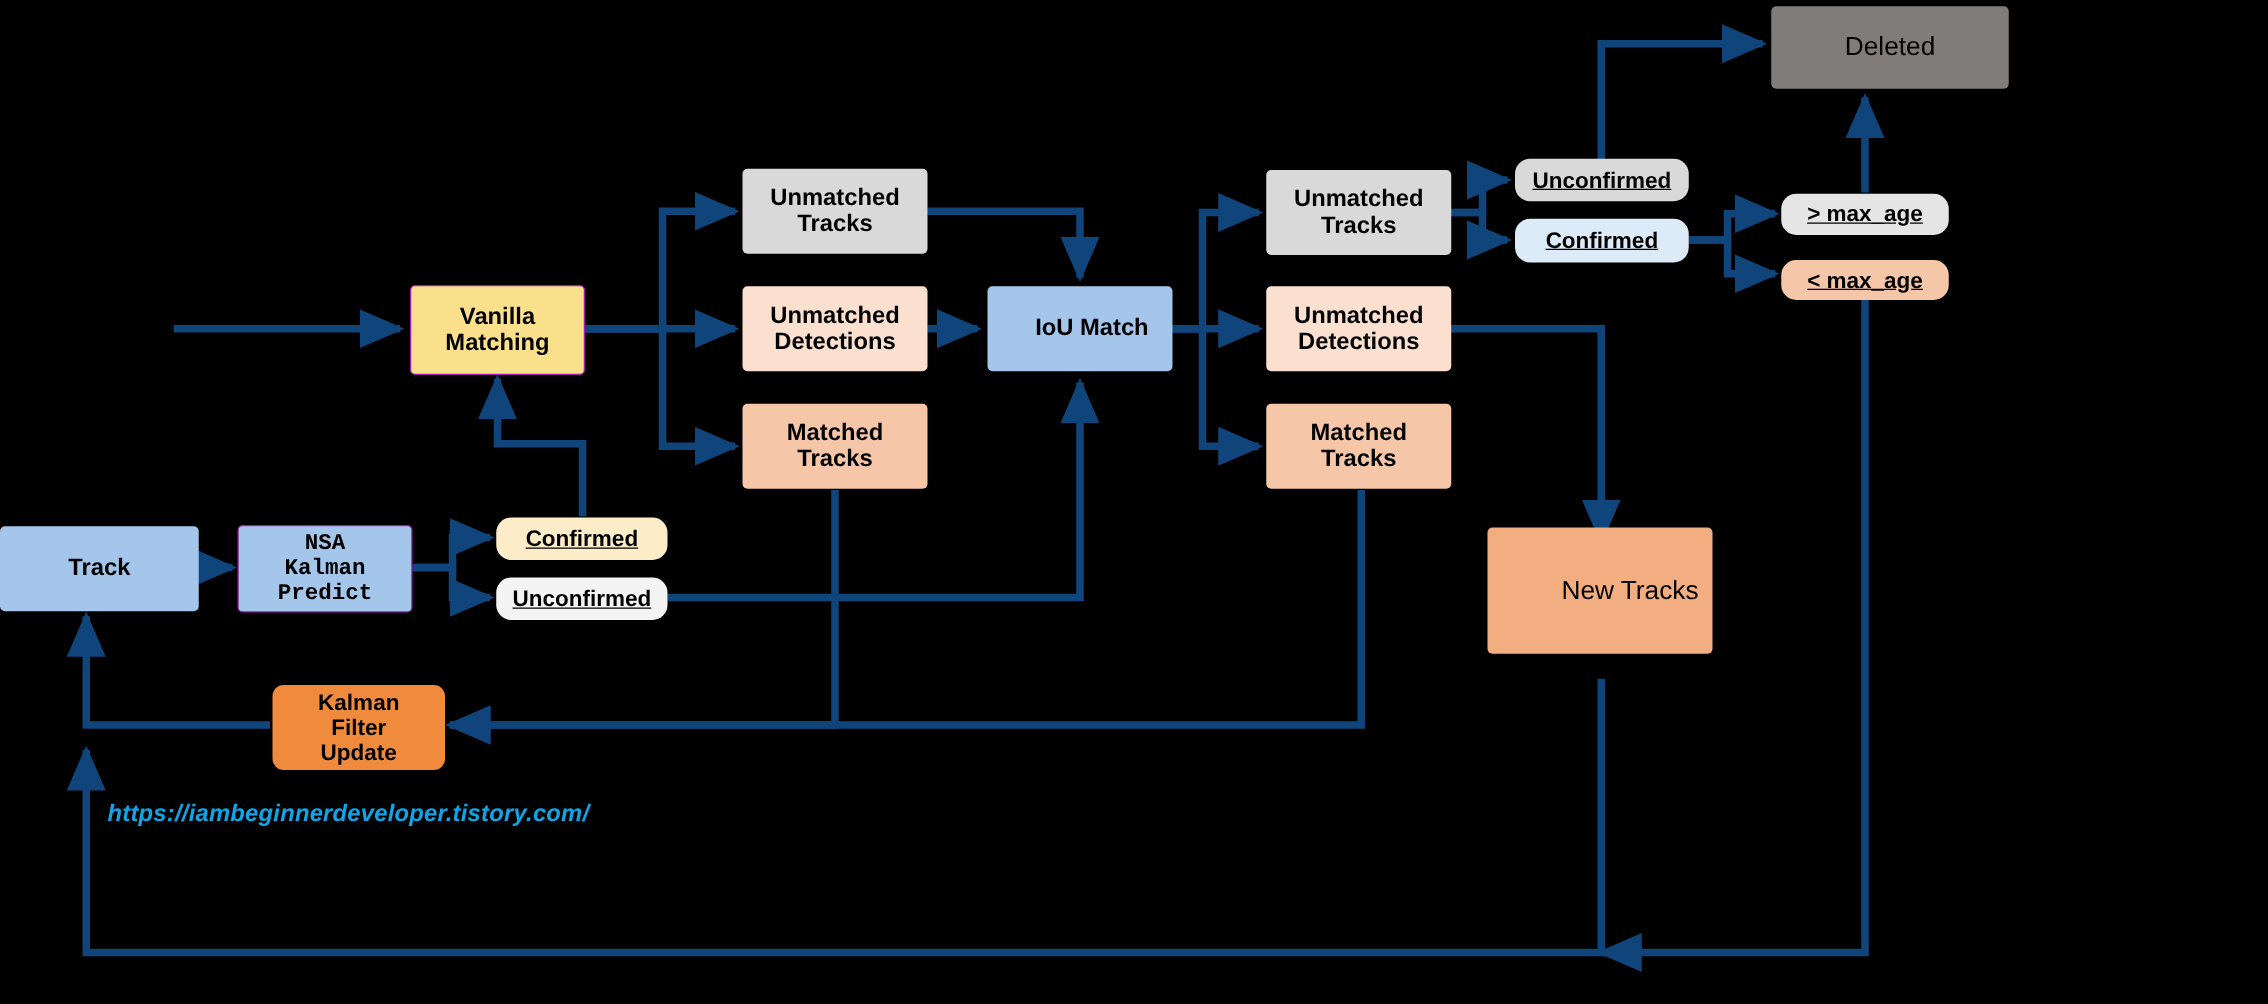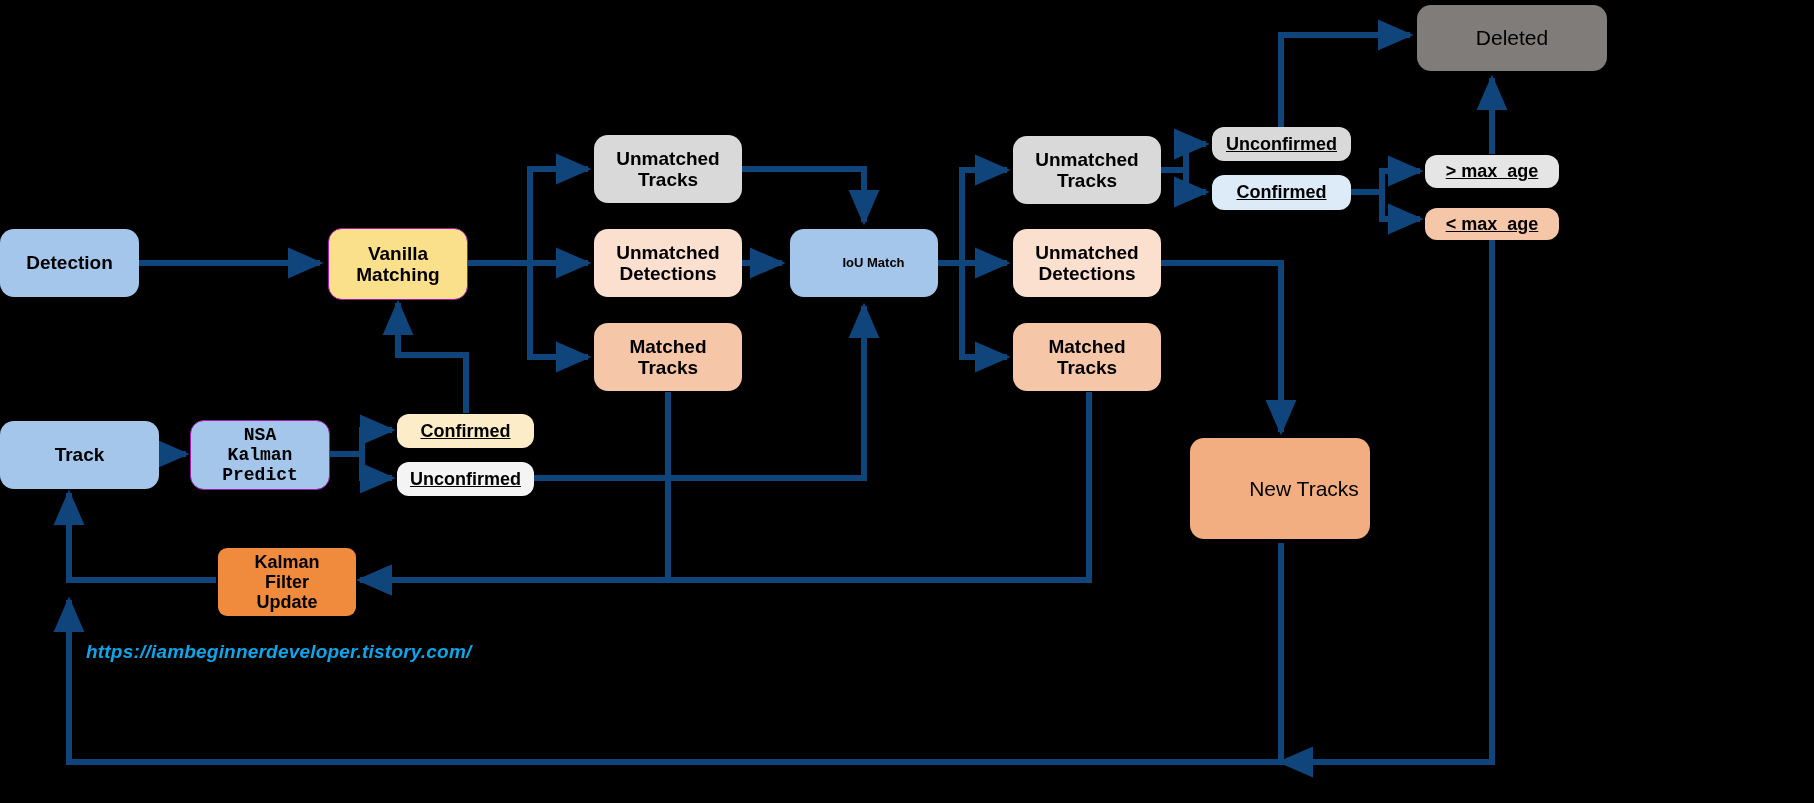--- a/index.html
+++ b/index.html
@@ -20,21 +20,21 @@
     box-sizing: border-box;
     display: flex;
     align-items: center;
     justify-content: center;
     text-align: center;
     color: #000000;
     font-weight: bold;
     line-height: 1.12;
     white-space: pre-line;
   }
-  .rounded   { border-radius: 14px; }
+  .rounded   { border-radius: 4px; }
   .rounded-s { border-radius: 9px; }
   .sq        { border-radius: 12px; text-decoration: underline; }
   .hl        { border: 1px solid #a21caf; }
   svg.wires {
     position: absolute;
     left: 0; top: 0;
     width: 1814px;
     height: 803px;
     pointer-events: none;
   }
@@ -100,56 +100,55 @@
 
       <path d="M139,454 L186,454"></path>
 
       <path d="M330,454 L362,454 L362,430 L392,430"></path>
       <path d="M330,454 L362,454 L362,478 L392,478"></path>
 
       <path d="M466,413 L466,355 L398,355 L398,303"></path>
     </g>
   </svg>
 
-  <div class="node rounded" style="left:0px;  top:229px; width:139px; height:68px; background:#a3c6ea; font-size:19px;">Detection</div>
 
   <div class="node rounded hl" style="left:328px; top:228px; width:140px; height:72px; background:#fbe08c; font-size:19px;">Vanilla
 Matching</div>
 
   <div class="node rounded" style="left:594px; top:135px; width:148px; height:68px; background:#d9d9d9; font-size:19px;">Unmatched
 Tracks</div>
 
   <div class="node rounded" style="left:594px; top:229px; width:148px; height:68px; background:#fbe0d0; font-size:19px;">Unmatched
 Detections</div>
 
   <div class="node rounded" style="left:594px; top:323px; width:148px; height:68px; background:#f6c6a8; font-size:19px;">Matched
 Tracks</div>
 
-  <div class="node rounded" style="left:790px; top:229px; width:148px; height:68px; background:#a3c6ea; font-size:13px;padding-left:19px;">IoU Match</div>
+  <div class="node rounded" style="left:790px; top:229px; width:148px; height:68px; background:#a3c6ea; font-size:19px;padding-left:19px;">IoU Match</div>
 
   <div class="node rounded" style="left:1013px; top:136px; width:148px; height:68px; background:#d9d9d9; font-size:19px;">Unmatched
 Tracks</div>
 
   <div class="node rounded" style="left:1013px; top:229px; width:148px; height:68px; background:#fbe0d0; font-size:19px;">Unmatched
 Detections</div>
 
   <div class="node rounded" style="left:1013px; top:323px; width:148px; height:68px; background:#f6c6a8; font-size:19px;">Matched
 Tracks</div>
 
   <div class="node sq" style="left:1212px; top:127px; width:139px; height:34px; background:#d9d9d9; font-size:18px;">Unconfirmed</div>
 
   <div class="node sq" style="left:1212px; top:175px; width:139px; height:35px; background:#ddeaf7; font-size:18px;">Confirmed</div>
 
   <div class="node rounded" style="left:1417px; top:5px; width:190px; height:66px; background:#807c79; font-size:21px; font-weight:normal;">Deleted</div>
 
   <div class="node sq" style="left:1425px; top:155px; width:134px; height:33px; background:#e5e5e5; font-size:18px;">&gt; max_age</div>
 
   <div class="node sq" style="left:1425px; top:208px; width:134px; height:32px; background:#f6c6a8; font-size:18px;">&lt; max_age</div>
 
-  <div class="node rounded" style="left:1190px; top:438px; width:180px; height:101px; background:#f2ae80; font-size:21px; font-weight:normal;padding-left:48px;">New Tracks</div>
+  <div class="node rounded" style="left:1190px; top:422px; width:180px; height:101px; background:#f2ae80; font-size:21px; font-weight:normal;padding-left:48px;">New Tracks</div>
 
   <div class="node rounded" style="left:0px;   top:421px; width:159px; height:68px; background:#a3c6ea; font-size:19px;">Track</div>
 
   <div class="node rounded hl" style="left:190px; top:420px; width:140px; height:70px; background:#a3c6ea; font-size:18px;font-family:Liberation Mono, monospace;">NSA
 Kalman
 Predict</div>
 
   <div class="node sq" style="left:397px; top:414px; width:137px; height:34px; background:#fcecc8; font-size:18px;">Confirmed</div>
 
   <div class="node sq" style="left:397px; top:462px; width:137px; height:34px; background:#f4f4f4; font-size:18px;">Unconfirmed</div>

